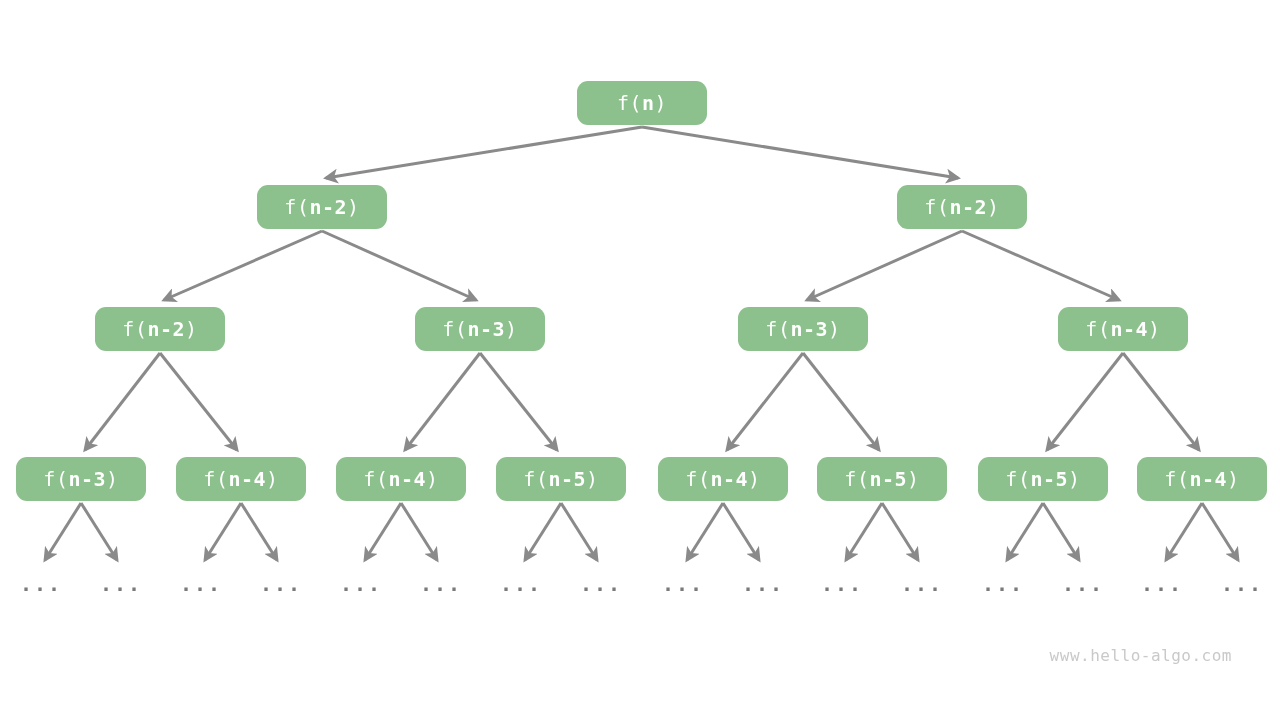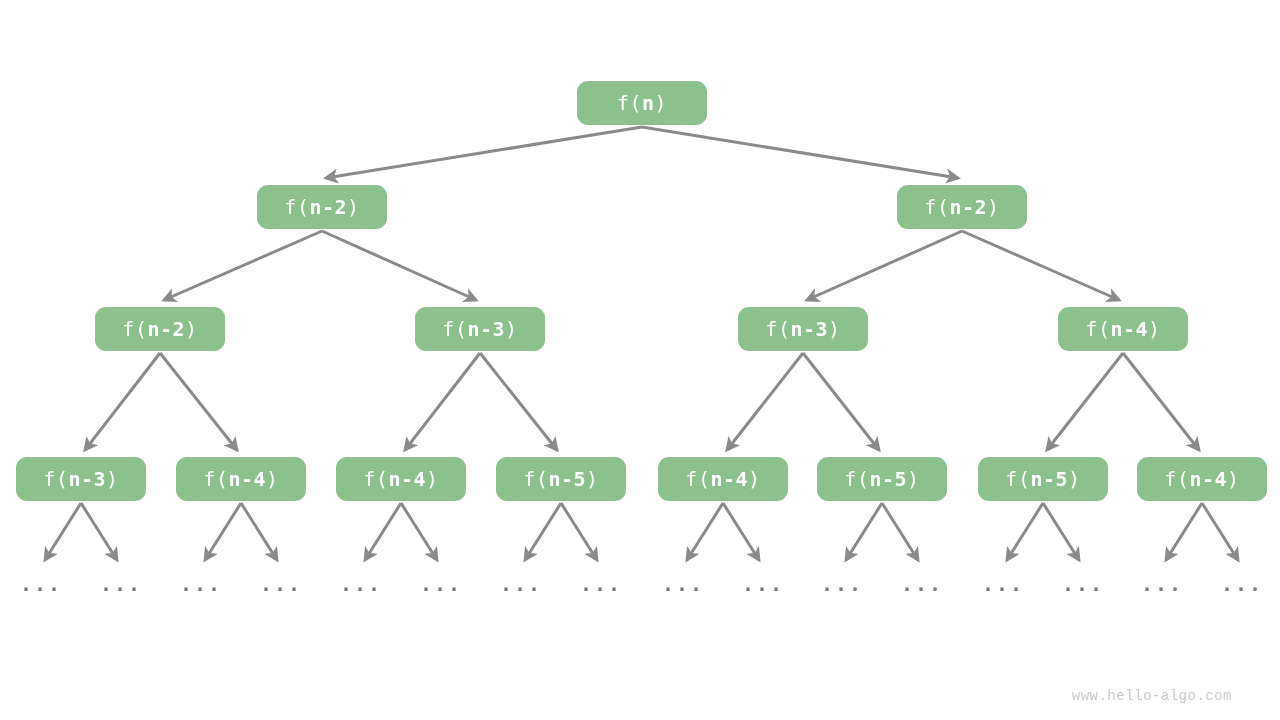--- a/index.html
+++ b/index.html
@@ -29,25 +29,24 @@
   .dots {
     position:absolute;
     width:44px; top:572px;
     text-align:center;
     color:var(--ellipsis,#7A7A7A);
     font-size:20px; font-weight:bold;
     letter-spacing:2px;
   }
   .watermark {
     position:absolute;
-    right:48px; top:688px;
-    font-size:14px;
+    right:48px; top:646px;
+    font-size:16px;
     color:var(--watermark,#C9C9C9);
     letter-spacing:0.5px;
-    font-family:Liberation Mono, monospace;
   }
 </style>
 </head>
 <body>
 
 <div class="stage">
 
   <svg class="edges" width="1280" height="720" viewBox="0 0 1280 720" xmlns="http://www.w3.org/2000/svg">
     <defs>
       <marker id="arrow" viewBox="0 0 10 10" refX="8" refY="5" markerWidth="5" markerHeight="5" orient="auto">

